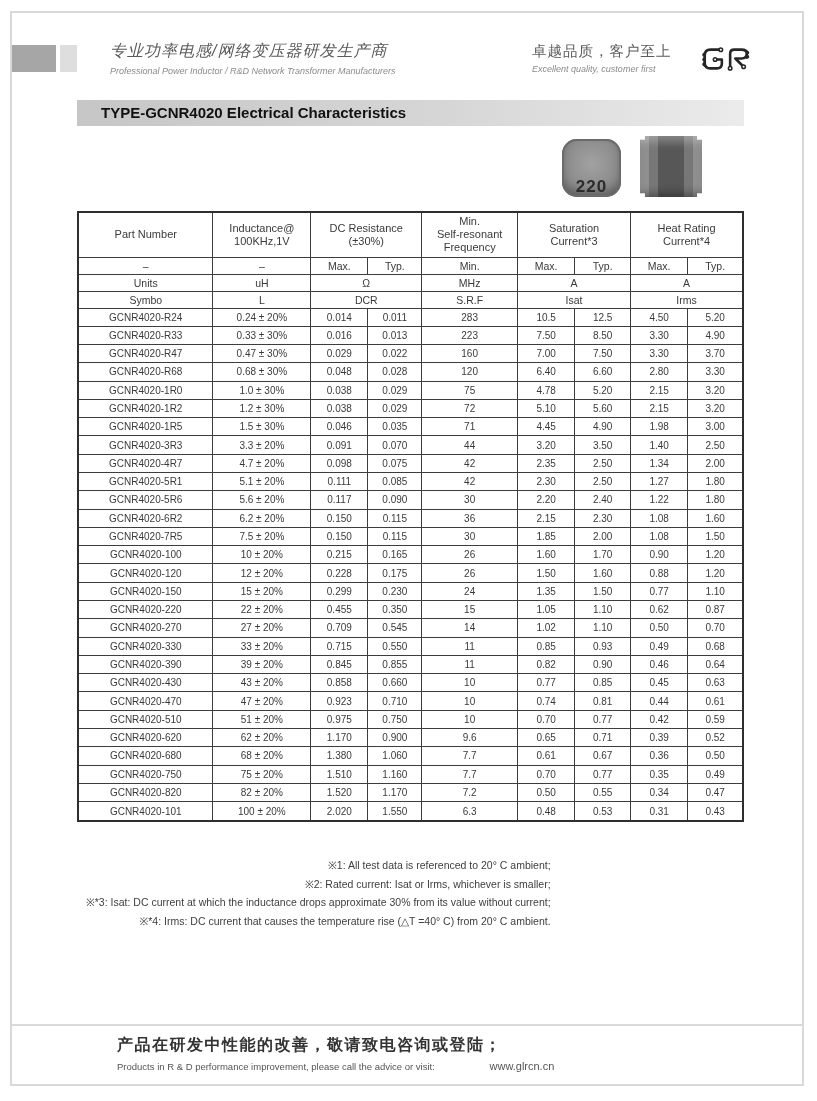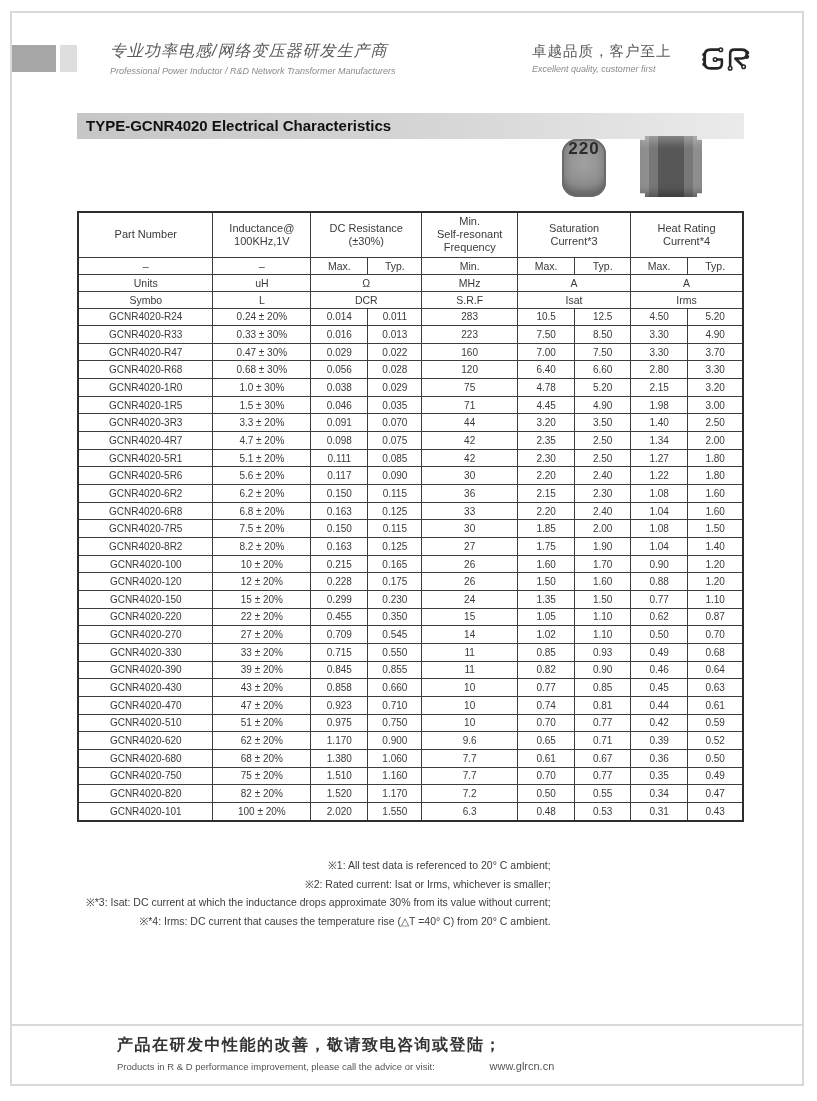--- a/index.html
+++ b/index.html
@@ -19,31 +19,31 @@
   .company-zh { font-size:16px; color:#5a5a5a; font-style:italic; letter-spacing:1px; }
   .company-en { font-size:9px;  color:#8a8a8a; font-style:italic; margin-top:4px; }
   .slogan { position:absolute; left:532px; top:42px; }
   .slogan-zh { font-size:14.5px; color:#5a5a5a; letter-spacing:1px; }
   .slogan-en { font-size:9px; color:#8a8a8a; font-style:italic; margin-top:3px; }
   .logo { position:absolute; left:698px; top:45px; }
   
   .title-bar {
     position:absolute; left:77px; top:100px; width:667px; height:26px;
     background:linear-gradient(90deg,#c6c6c6 0%,#d6d6d6 55%,#ebebeb 100%);
-    line-height:26px; padding-left:9px;
-    font-size:15px; font-weight:bold; color:#111;margin-top:13px;
+    line-height:26px; padding-left:24px;
+    font-size:15px; font-weight:bold; color:#111;
   }
   
   .chip-top {
-    position:absolute; left:562px; top:139px; width:44px; height:58px;
+    position:absolute; left:562px; top:139px; width:59px; height:58px;
     background:radial-gradient(circle at 50% 42%, #a2a2a2 0%, #8d8d8d 55%, #737373 100%);
     border-radius:15px;
     clip-path:polygon(10% 0,90% 0,100% 12%,100% 88%,90% 100%,10% 100%,0 88%,0 12%);
     box-shadow:inset 0 0 0 2px #6b6b6b, inset 0 -6px 8px rgba(0,0,0,.25);
-    display:flex; align-items:flex-start; justify-content:center;
+    display:flex; align-items:flex-end; justify-content:center;
   }
   .chip-top .marking { font-size:17px; font-weight:bold; color:#2b2b2b; letter-spacing:1px; }
   .chip-side {
     position:absolute; left:640px; top:136px; width:62px; height:61px;
     background:linear-gradient(90deg,#8f8f8f 0 15%,#777 15% 29%,#575757 29% 71%,#777 71% 85%,#8f8f8f 85% 100%);
     box-shadow:inset 0 10px 8px -4px rgba(255,255,255,.28), inset 0 -8px 8px -4px rgba(0,0,0,.35);
     clip-path:polygon(0 6%,8% 6%,8% 0,92% 0,92% 6%,100% 6%,100% 94%,92% 94%,92% 100%,8% 100%,8% 94%,0 94%);
   }
   
   table.spec {
@@ -201,40 +201,51 @@
           <td>0.022</td>
           <td>160</td>
           <td>7.00</td>
           <td>7.50</td>
           <td>3.30</td>
           <td>3.70</td>
         </tr>
         <tr>
           <td>GCNR4020-R68</td>
           <td>0.68 ± 30%</td>
-          <td>0.056</td>
+          <td>0.048</td>
           <td>0.028</td>
           <td>120</td>
           <td>6.40</td>
           <td>6.60</td>
           <td>2.80</td>
           <td>3.30</td>
         </tr>
         <tr>
           <td>GCNR4020-1R0</td>
           <td>1.0 ± 30%</td>
           <td>0.038</td>
           <td>0.029</td>
           <td>75</td>
           <td>4.78</td>
           <td>5.20</td>
           <td>2.15</td>
           <td>3.20</td>
         </tr>
         <tr>
+          <td>GCNR4020-1R2</td>
+          <td>1.2 ± 30%</td>
+          <td>0.038</td>
+          <td>0.029</td>
+          <td>72</td>
+          <td>5.10</td>
+          <td>5.60</td>
+          <td>2.15</td>
+          <td>3.20</td>
+        </tr>
+        <tr>
           <td>GCNR4020-1R5</td>
           <td>1.5 ± 30%</td>
           <td>0.046</td>
           <td>0.035</td>
           <td>71</td>
           <td>4.45</td>
           <td>4.90</td>
           <td>1.98</td>
           <td>3.00</td>
         </tr>
@@ -287,53 +298,31 @@
           <td>6.2 ± 20%</td>
           <td>0.150</td>
           <td>0.115</td>
           <td>36</td>
           <td>2.15</td>
           <td>2.30</td>
           <td>1.08</td>
           <td>1.60</td>
         </tr>
         <tr>
-          <td>GCNR4020-6R8</td>
-          <td>6.8 ± 20%</td>
-          <td>0.163</td>
-          <td>0.125</td>
-          <td>33</td>
-          <td>2.20</td>
-          <td>2.40</td>
-          <td>1.04</td>
-          <td>1.60</td>
-        </tr>
-        <tr>
           <td>GCNR4020-7R5</td>
           <td>7.5 ± 20%</td>
           <td>0.150</td>
           <td>0.115</td>
           <td>30</td>
           <td>1.85</td>
           <td>2.00</td>
           <td>1.08</td>
           <td>1.50</td>
         </tr>
         <tr>
-          <td>GCNR4020-8R2</td>
-          <td>8.2 ± 20%</td>
-          <td>0.163</td>
-          <td>0.125</td>
-          <td>27</td>
-          <td>1.75</td>
-          <td>1.90</td>
-          <td>1.04</td>
-          <td>1.40</td>
-        </tr>
-        <tr>
           <td>GCNR4020-100</td>
           <td>10 ± 20%</td>
           <td>0.215</td>
           <td>0.165</td>
           <td>26</td>
           <td>1.60</td>
           <td>1.70</td>
           <td>0.90</td>
           <td>1.20</td>
         </tr>

